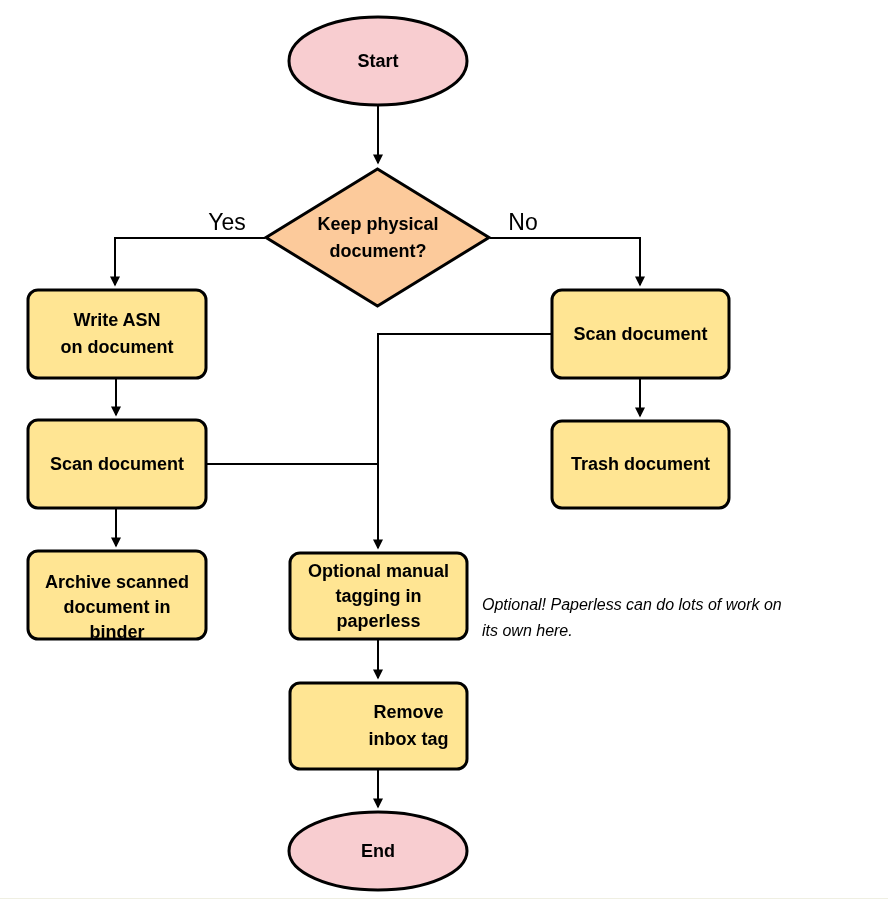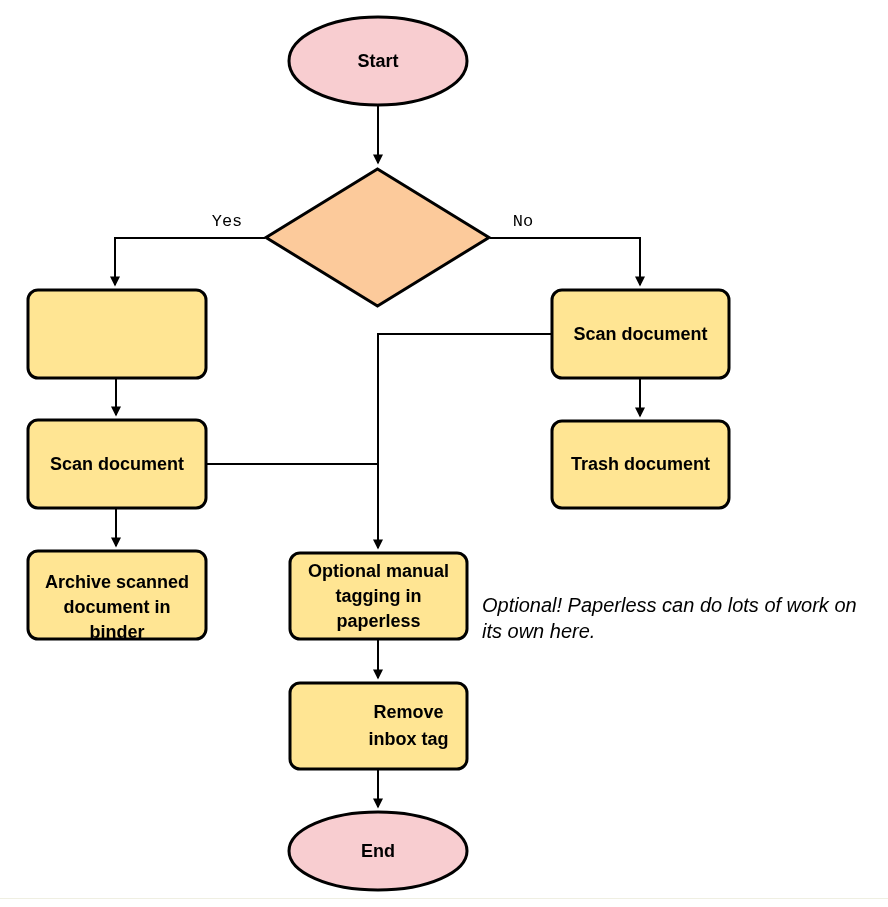--- a/index.html
+++ b/index.html
@@ -20,34 +20,33 @@
     text-align: center;
     white-space: pre-line;
     font-size: 18px;
     line-height: 27px;
     color: #000000;
     pointer-events: none;
     font-weight: bold;
   }
   .edge-lbl {
     position: absolute;
-    font-size: 17px;
+    font-size: 23px;
     line-height: 20px;
     color: #000000;
     text-align: center;
     white-space: pre-line;
     pointer-events: none;
-    font-family: Liberation Mono, monospace;
   }
   .annotation {
     position: absolute;
     left: 482px;
     top: 592px;
     width: 406px;
-    font-size: 20px;
+    font-size: 16px;
     line-height: 26px;
     font-style: italic;
     color: #000000;
     text-align: left;
     white-space: pre-line;
     pointer-events: none;
   }
   .bottom-rule {
     position: absolute;
     left: 0;
@@ -89,25 +88,29 @@
     <rect class="shape" x="28" y="551" width="178" height="88" rx="10" fill="#FFE593"></rect>
     <rect class="shape" x="552" y="290" width="177" height="88" rx="10" fill="#FFE593"></rect>
     <rect class="shape" x="552" y="421" width="177" height="87" rx="10" fill="#FFE593"></rect>
     <rect class="shape" x="290" y="553" width="177" height="86" rx="10" fill="#FFE593"></rect>
     <rect class="shape" x="290" y="683" width="177" height="86" rx="10" fill="#FFE593"></rect>
     <ellipse class="shape" cx="378" cy="851" rx="89" ry="39" fill="#F8CDD0"></ellipse>
   </svg>
 
   <div class="lbl" style="left:289px; top:17px;  width:178px; height:88px;">Start</div>
 
+  <div class="lbl" style="left:266px; top:169px; width:224px; height:137px;">Keep physical
+document?</div>
 
   <div class="edge-lbl" style="left:203px; top:212px; width:48px;">Yes</div>
 
   <div class="edge-lbl" style="left:500px; top:212px; width:46px;">No</div>
 
+  <div class="lbl" style="left:28px;  top:290px; width:178px; height:88px;">Write ASN
+on document</div>
 
   <div class="lbl" style="left:28px;  top:420px; width:178px; height:88px;">Scan document</div>
 
   <div class="lbl" style="left:28px;  top:551px; width:178px; height:88px; line-height:25px;margin-top:12px;">Archive scanned
 document in
 binder</div>
 
   <div class="lbl" style="left:552px; top:290px; width:177px; height:88px;">Scan document</div>
 
   <div class="lbl" style="left:552px; top:421px; width:177px; height:87px;">Trash document</div>

